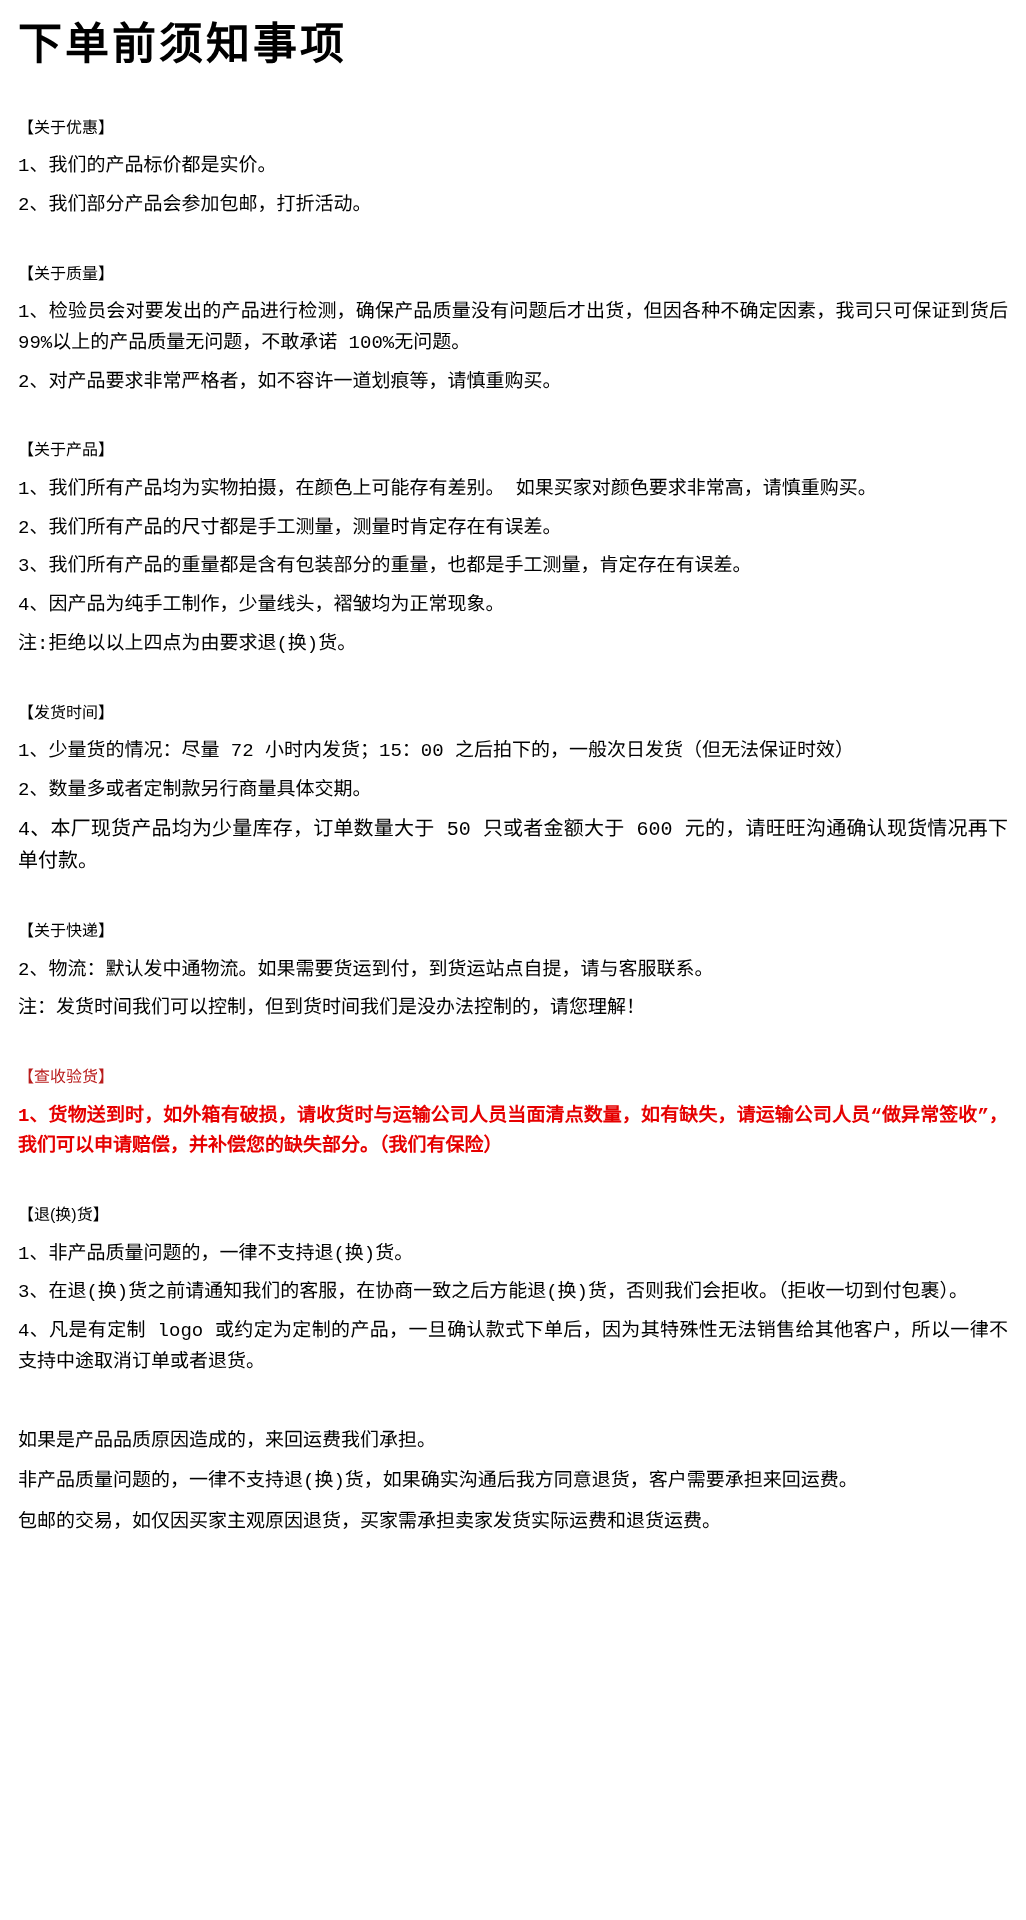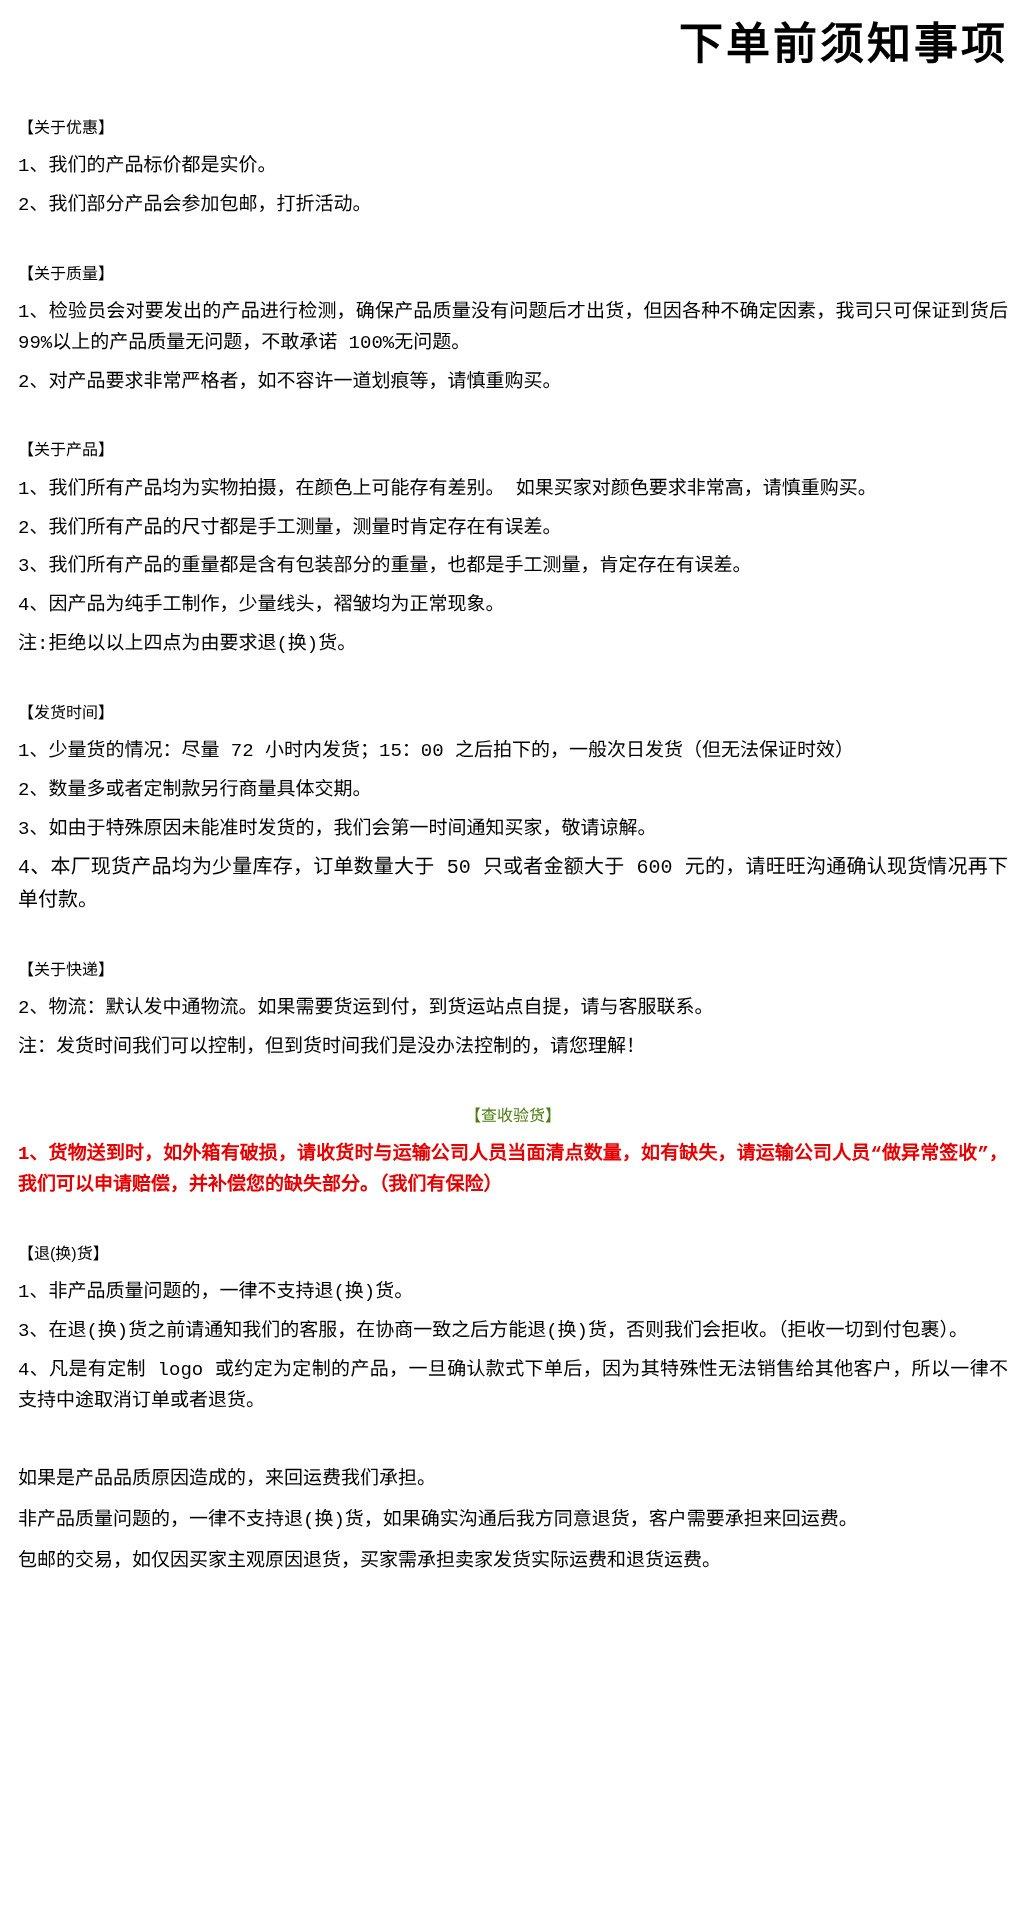--- a/index.html
+++ b/index.html
@@ -11,40 +11,39 @@
     width: 1026px;
     font-family: "Liberation Sans", "DejaVu Sans", sans-serif;
     color: #000000;
   }
   .page {
     width: 1026px;
     box-sizing: border-box;
     padding: 0 18px 30px 18px;
   }
   .doc-title {
-    text-align: right;
+    text-align: left;
     font-size: 44px;
     font-weight: bold;
     letter-spacing: 3px;
     margin: 18px 0 46px 0;
     line-height: 1.2;
     color: #000;
   }
   .section {
     margin-bottom: 26px;
   }
   .section-heading {
     font-size: 16px;
     font-weight: normal;
     margin-bottom: 12px;
     line-height: 1.4;
   }
   .section-heading.red {
-    color: #4d7c0f;
-    text-align: center;
+    color: #b91c1c;
   }
   .line {
     font-size: 19px;
     line-height: 1.62;
     margin-bottom: 8px;
     text-align: justify;
     font-family: Liberation Mono, monospace;
   }
   .line.red {
     color: #e60000;
@@ -88,21 +87,20 @@
     <div class="line">4、因产品为纯手工制作，少量线头，褶皱均为正常现象。</div>
     <div class="line">注:拒绝以以上四点为由要求退(换)货。</div>
   </div>
 
   <div class="spacer-md"></div>
 
   <div class="section">
     <div class="section-heading">【发货时间】</div>
     <div class="line">1、少量货的情况：尽量 72 小时内发货；15：00 之后拍下的，一般次日发货（但无法保证时效）</div>
     <div class="line">2、数量多或者定制款另行商量具体交期。</div>
-    <div class="line">3、如由于特殊原因未能准时发货的，我们会第一时间通知买家，敬请谅解。</div>
     <div class="line big">4、本厂现货产品均为少量库存，订单数量大于 50 只或者金额大于 600 元的，请旺旺沟通确认现货情况再下单付款。</div>
   </div>
 
   <div class="spacer-md"></div>
 
   <div class="section">
     <div class="section-heading">【关于快递】</div>
     <div class="line">2、物流：默认发中通物流。如果需要货运到付，到货运站点自提，请与客服联系。</div>
     <div class="line">注：发货时间我们可以控制，但到货时间我们是没办法控制的，请您理解！</div>
   </div>

